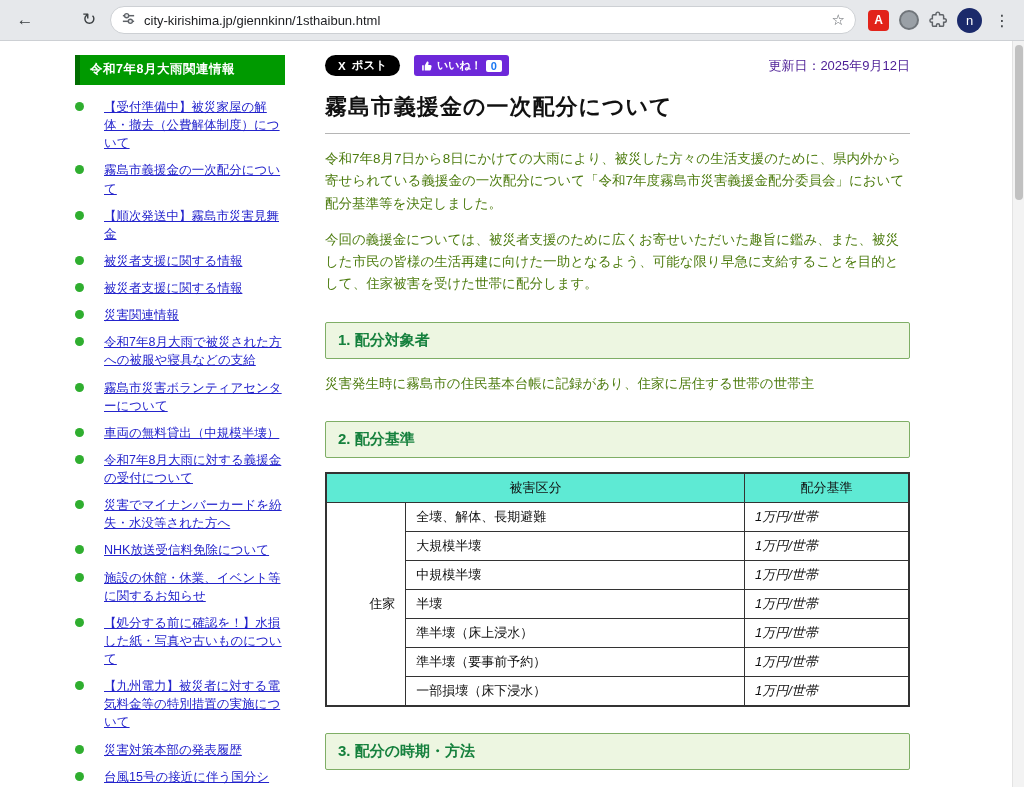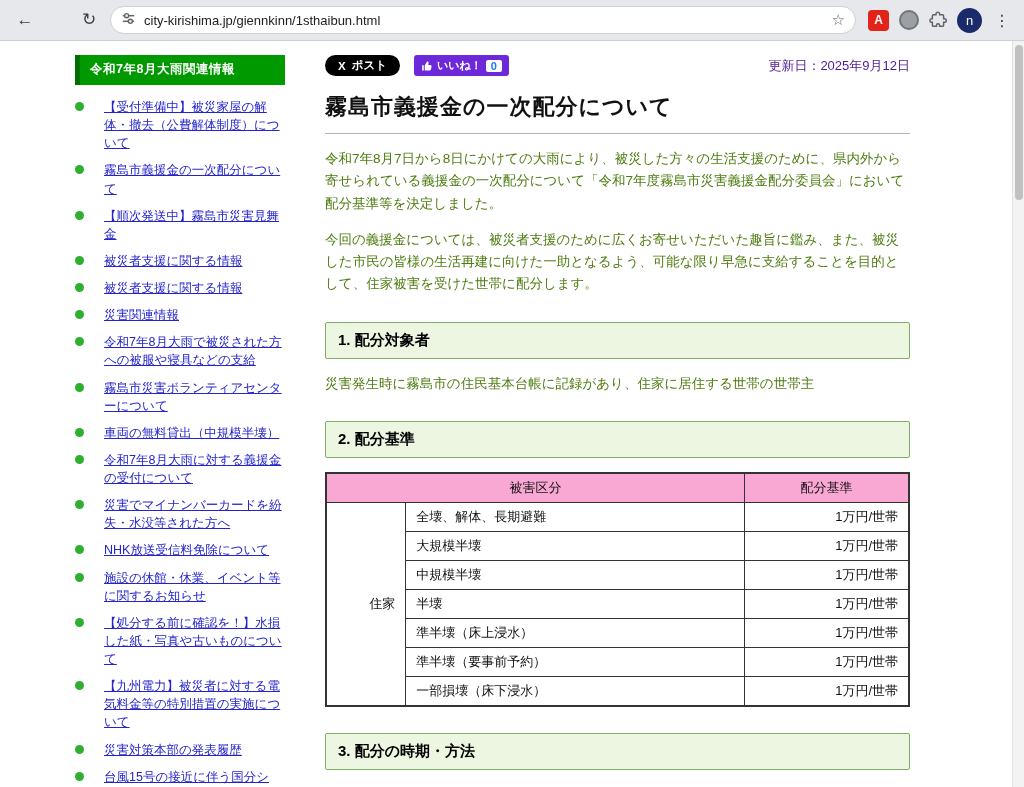--- a/index.html
+++ b/index.html
@@ -87,33 +87,33 @@
   .updated { margin-left:auto; font-size:13px; color:#4c1d95; }
 
   .page-title {
     font-size:22px; font-weight:bold; color:#111; letter-spacing:1px;
     margin:16px 0 14px; padding-bottom:11px; border-bottom:1px solid #b5b5b5;
   }
   .body-text { font-size:13.5px; line-height:1.65; color:#4d7c0f; margin-bottom:14px; }
 
   .section-heading {
     background:#edf6e1; border:1px solid #7fae66; border-radius:2px;
-    font-size:15px; font-weight:bold; color:#000000; padding:8px 12px;
+    font-size:15px; font-weight:bold; color:#15803d; padding:8px 12px;
     margin:26px 0 14px;
   }
 
   .dist-table {
     border-collapse:collapse; width:100%; border:2px solid #333;
     font-size:13px; color:#111; margin:8px 0 4px;
   }
   .dist-table th, .dist-table td { border:1px solid #333; padding:5px 10px; height:29px; }
-  .dist-table th { background:#f9a8d4; font-weight:normal; text-align:center; }
+  .dist-table th { background:#5eead4; font-weight:normal; text-align:center; }
   .cell-category { text-align:right; vertical-align:middle; width:80px; }
   .cell-damage { text-align:left; width:340px; }
-  .cell-price { text-align:right; width:165px; }
+  .cell-price { text-align:left; width:165px;font-style:italic; }
 </style>
 </head>
 <body>
 
 <div class="toolbar">
   <button class="nav-btn">←</button>
   <span class="nav-gap"></span>
   <button class="nav-btn">↻</button>
 
   <div class="url-pill">

